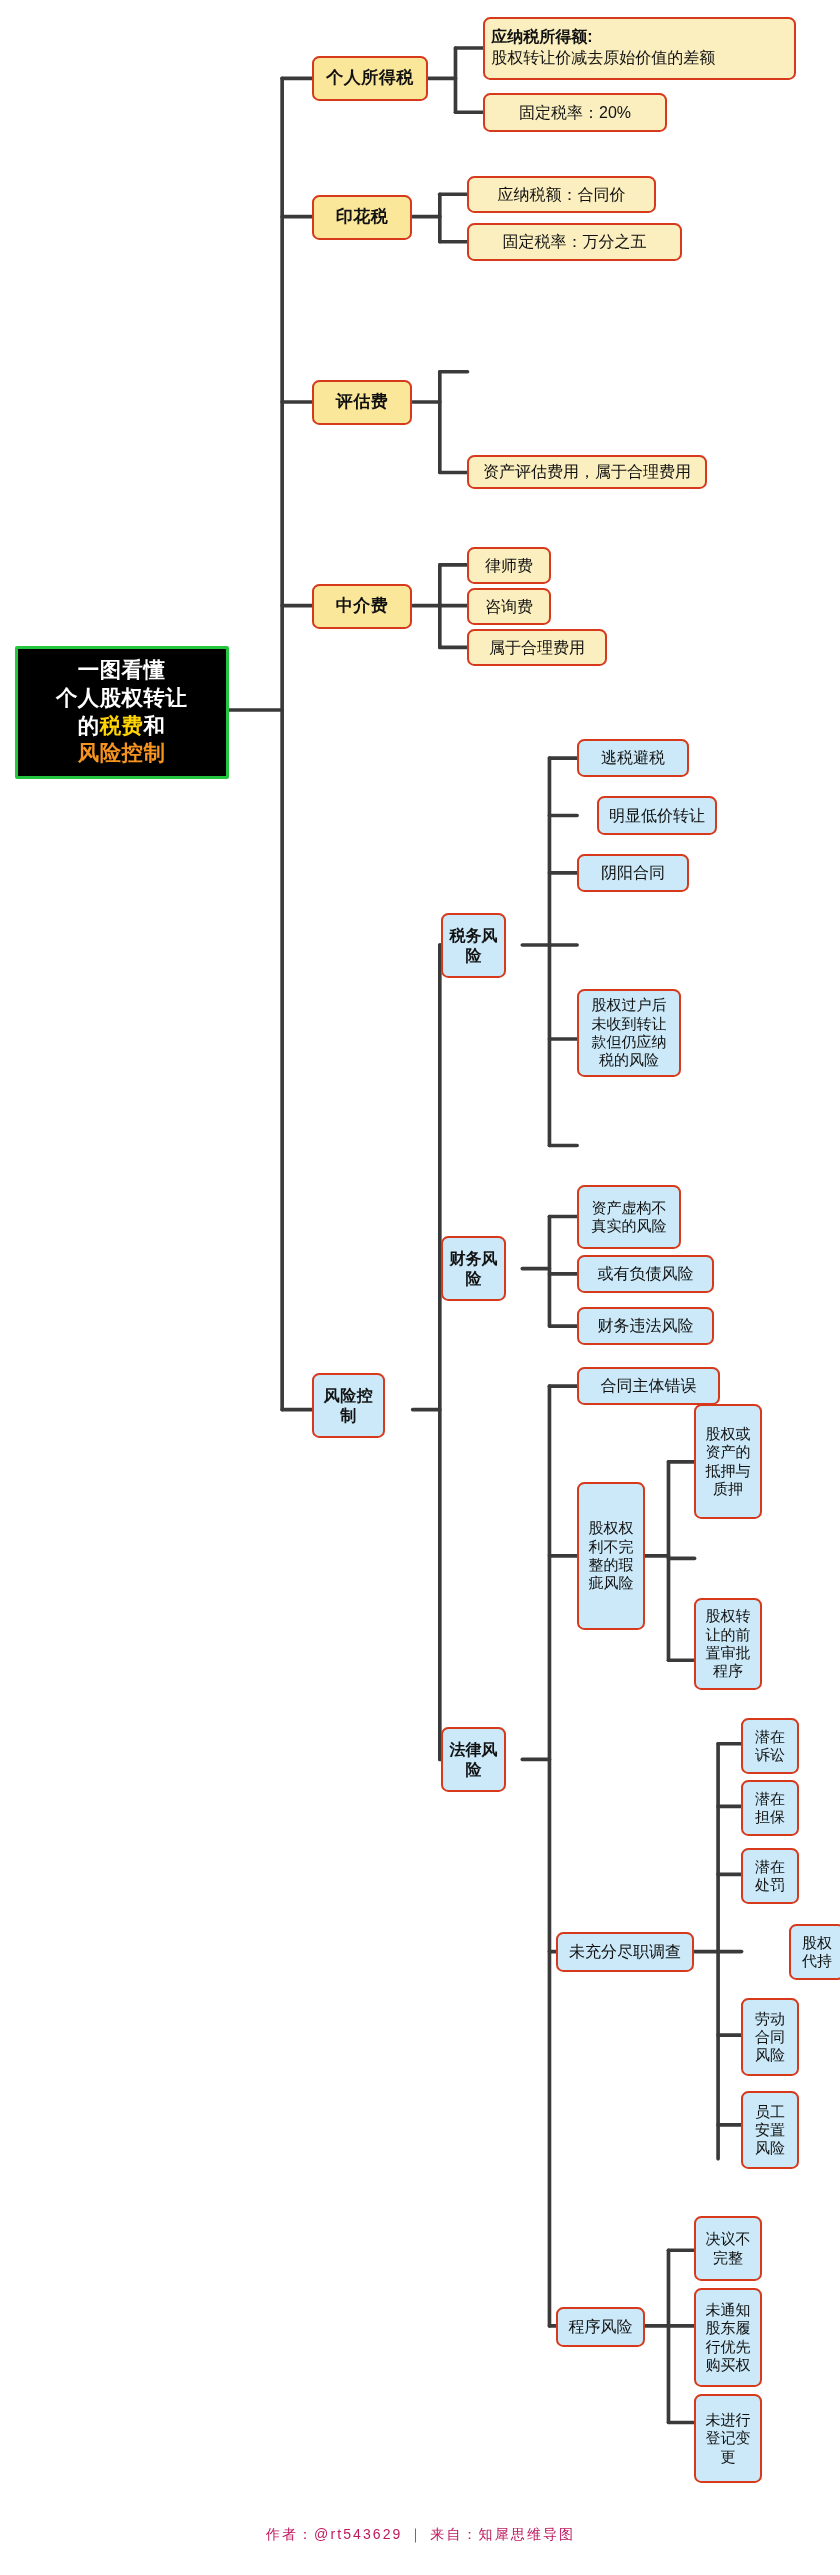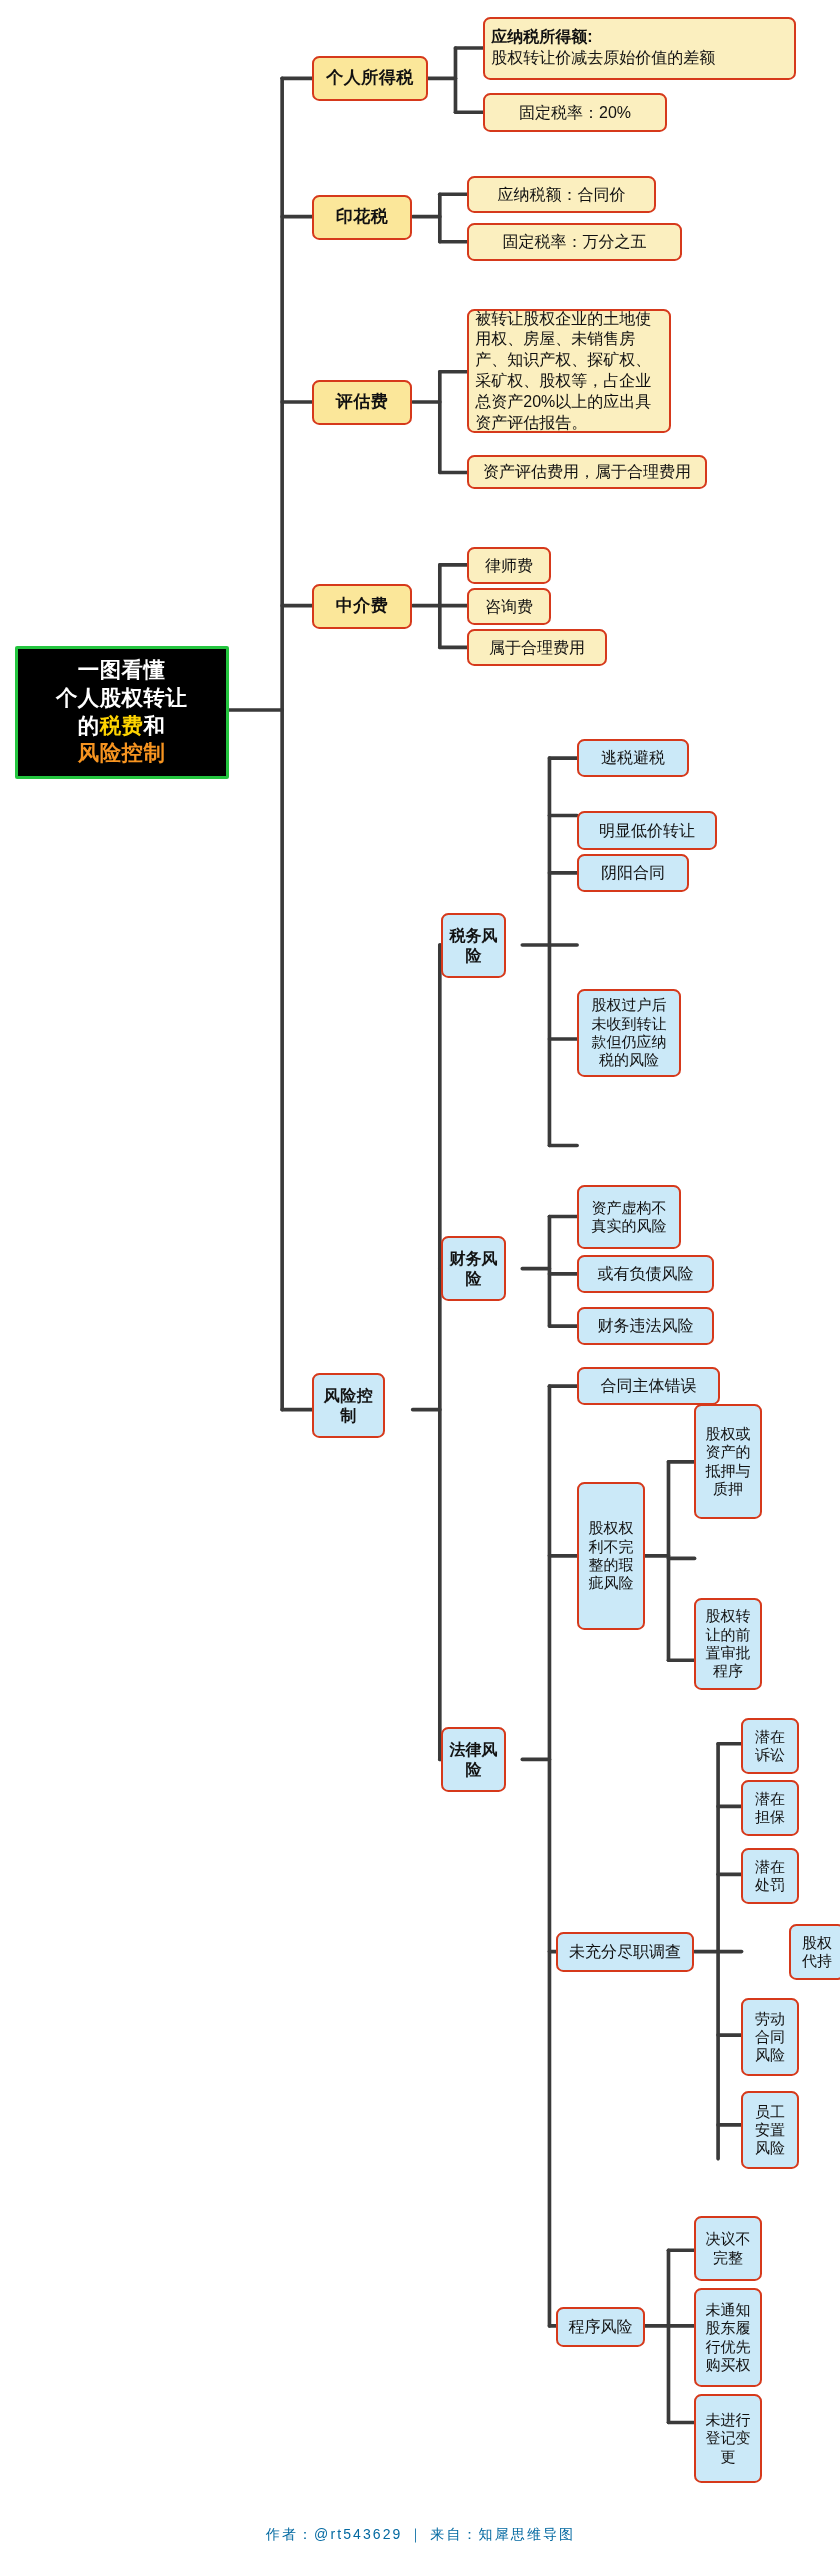--- a/index.html
+++ b/index.html
@@ -23,21 +23,21 @@
 
   #root{position:absolute;left:14.6px;top:646px;width:208px;height:127px;
         background:#000000;border:3.7px solid #24c53f;border-radius:2.1px;
         display:flex;flex-direction:column;align-items:center;justify-content:center;
         color:#fff;font-weight:bold;font-size:21.4px;line-height:1.30;letter-spacing:0.5px;}
   #root .ln{display:block;white-space:nowrap;}
   .hl-yellow{color:#ffd400;}
   .hl-orange{color:#f79420;}
 
   #footer{position:absolute;left:0;top:2526px;width:841px;text-align:center;
-          color:#0369a1;font-size:14px;letter-spacing:2.1px;}
+          color:#be185d;font-size:14px;letter-spacing:2.1px;}
 </style>
 </head>
 <body>
 
 <div id="canvas">
 
   <svg id="wires" viewBox="0 0 1610 4934" xmlns="http://www.w3.org/2000/svg">
     <g fill="none" stroke="#3a3a3a" stroke-width="7" stroke-linecap="round" stroke-linejoin="round">
 
       <path d="M426 1360 H540"></path>
@@ -140,38 +140,37 @@
   <div class="node leafy" style="left:483px;top:93px;width:184px;height:39px;">固定税率：20%</div>
 
   <div class="node lvl1" style="left:312px;top:195px;width:100px;height:45px;">印花税</div>
 
   <div class="node leafy" style="left:467px;top:176px;width:189px;height:37px;">应纳税额：合同价</div>
 
   <div class="node leafy" style="left:467px;top:223px;width:215px;height:38px;">固定税率：万分之五</div>
 
   <div class="node lvl1" style="left:312px;top:380px;width:100px;height:45px;">评估费</div>
 
-  <div class="node leafy para" style="left:467px;top:309px;width:204px;height:124px;">被转让股权企业的土地使用权、房屋、未销售房产、知识产权、探矿权、采矿权、股权等，占企业总资产20%以上的应出具资产评估报告。</div>
 
   <div class="node leafy" style="left:467px;top:455px;width:240px;height:34px;">资产评估费用，属于合理费用</div>
 
   <div class="node lvl1" style="left:312px;top:584px;width:100px;height:45px;">中介费</div>
 
   <div class="node leafy" style="left:467px;top:547px;width:84px;height:37px;">律师费</div>
 
   <div class="node leafy" style="left:467px;top:588px;width:84px;height:37px;">咨询费</div>
 
   <div class="node leafy" style="left:467px;top:629px;width:140px;height:37px;">属于合理费用</div>
 
   <div class="node lvl1 blue bold" style="left:312px;top:1373px;width:73px;height:65px;flex-direction:column;">风险控制</div>
 
   <div class="node blue bold" style="left:441px;top:913px;width:65px;height:65px;">税务风险</div>
 
   <div class="node blue" style="left:577px;top:739px;width:112px;height:38px;">逃税避税</div>
-  <div class="node blue" style="left:577px;top:796px;width:140px;height:39px;margin-top:15px;">明显低价转让</div>
+  <div class="node blue" style="left:597px;top:796px;width:120px;height:39px;">明显低价转让</div>
   <div class="node blue" style="left:577px;top:854px;width:112px;height:38px;">阴阳合同</div>
   <div class="node blue small" style="left:577px;top:989px;width:104px;height:88px;">股权过户后未收到转让款但仍应纳税的风险</div>
 
   <div class="node blue bold" style="left:441px;top:1236px;width:65px;height:65px;">财务风险</div>
 
   <div class="node blue small" style="left:577px;top:1185px;width:104px;height:64px;">资产虚构不真实的风险</div>
   <div class="node blue" style="left:577px;top:1255px;width:137px;height:38px;">或有负债风险</div>
   <div class="node blue" style="left:577px;top:1307px;width:137px;height:38px;">财务违法风险</div>
 
   <div class="node blue bold" style="left:441px;top:1727px;width:65px;height:65px;">法律风险</div>

